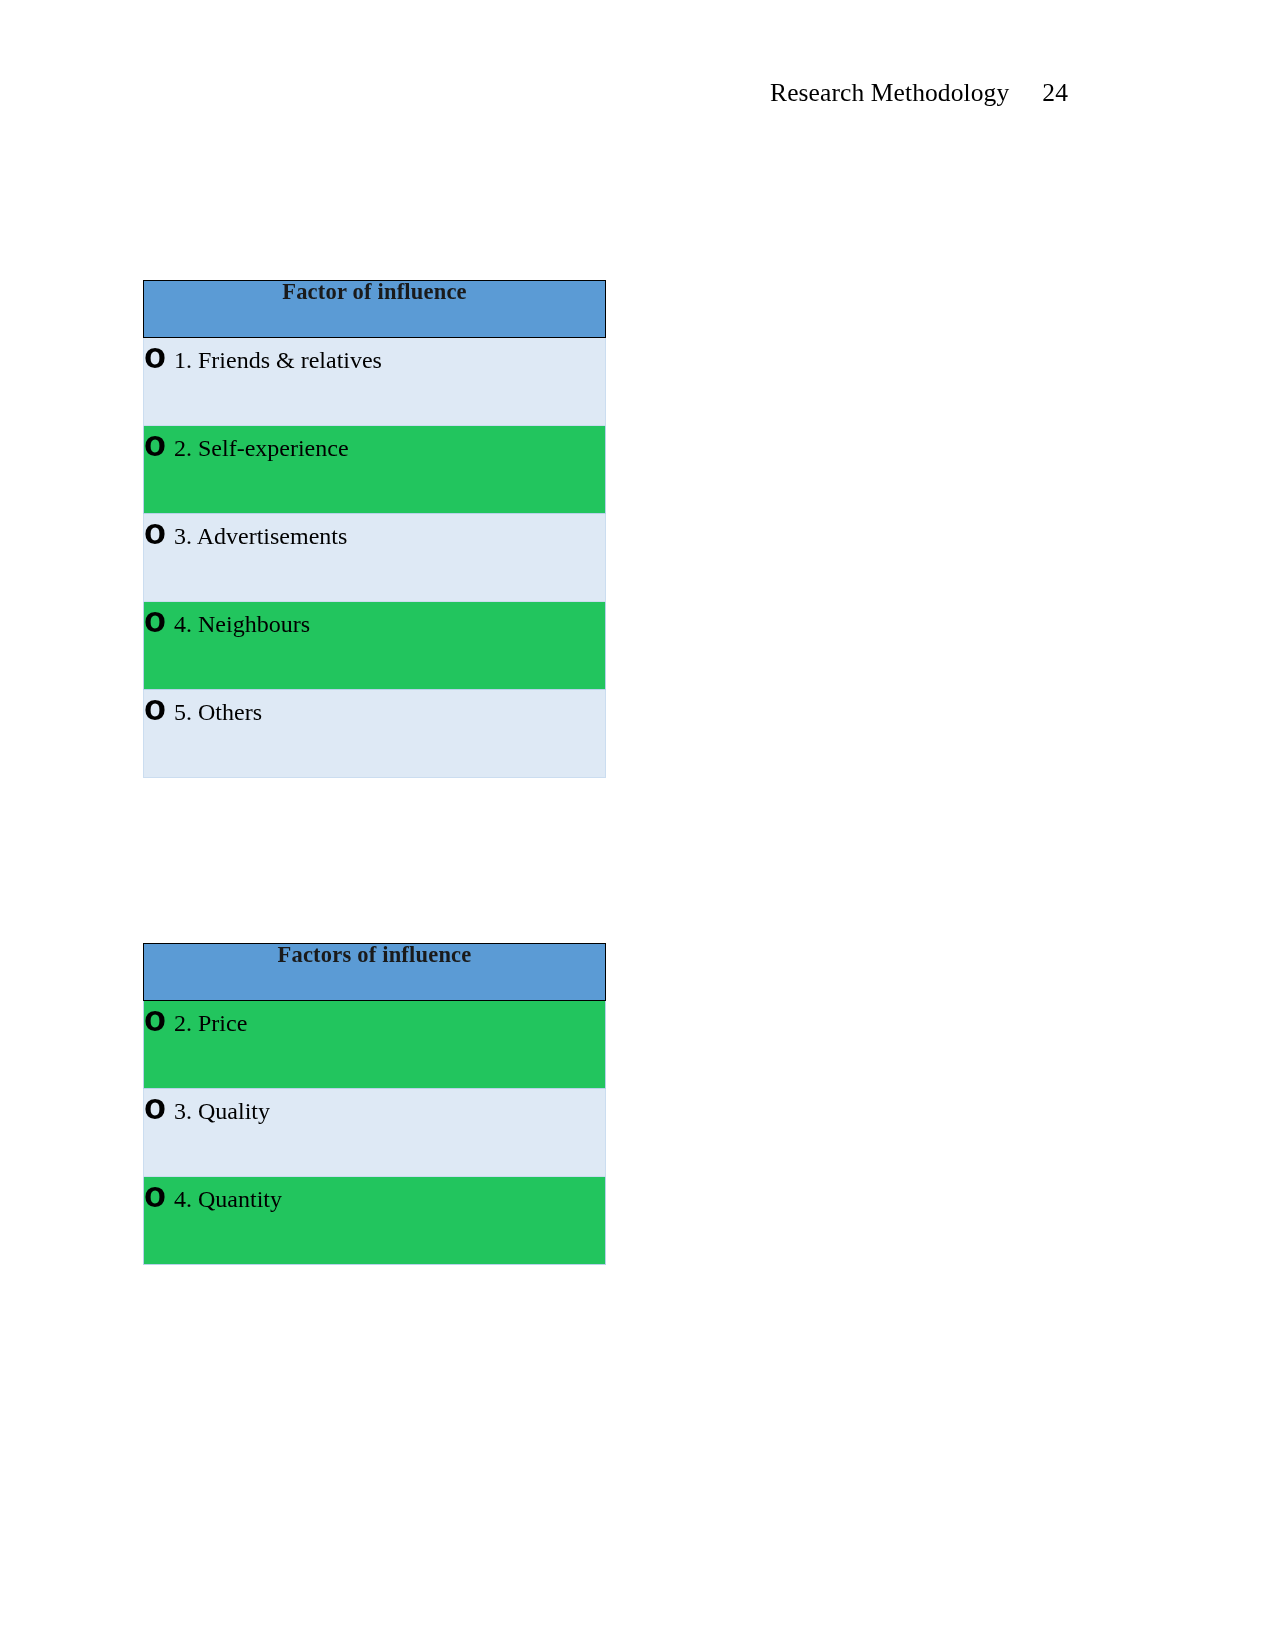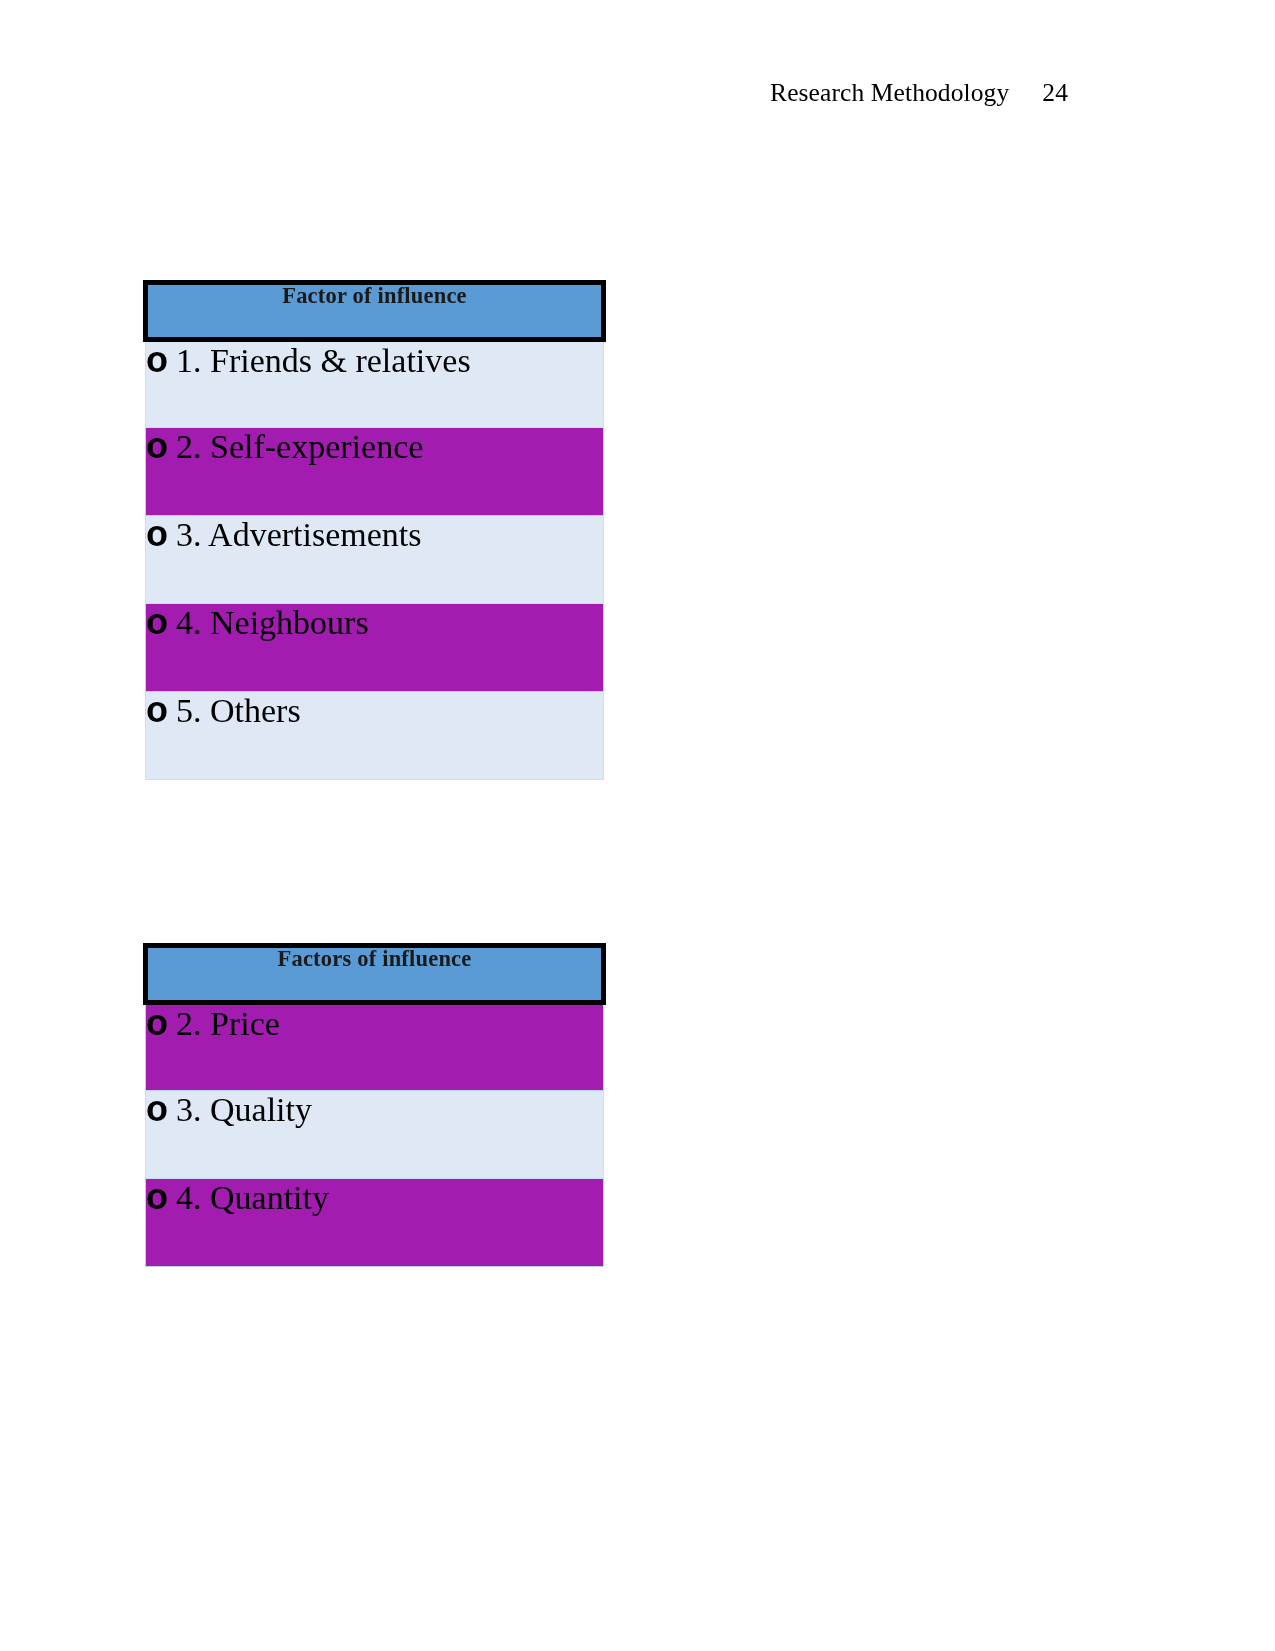--- a/index.html
+++ b/index.html
@@ -82,41 +82,41 @@
   .table-header-cell {
     background: #5B9BD5;
     color: #1a1a1a;
     font-weight: bold;
     font-size: 22.5px;
     text-align: center;
     height: 57px;
     line-height: 1.0;
     padding-top: 10px;
     box-sizing: border-box;
-    border: 5px solid #000000;
+    border: 1px solid #000000;
     letter-spacing: 0.2px;
   }
 
   .option-cell {
     height: 88px;
     box-sizing: border-box;
     padding: 12px 0 0 47px;
     border-left: 1px solid #B8D2EA;
     border-right: 1px solid #B8D2EA;
     border-bottom: 1px solid #B8D2EA;
     white-space: nowrap;
   }
   .option-row.shade .option-cell {
     background: #DEE9F5;
     border-left-color: #CBDDF0;
     border-right-color: #CBDDF0;
     border-bottom-color: #CBDDF0;
   }
   .option-row.plain .option-cell {
-    background: #a21caf;
+    background: #22c55e;
     text-decoration: underline;
   }
 
   
   .survey-table tr.first-body .option-cell {
     border-top: none;
   }
 
   .bullet-glyph {
     font-family: "Liberation Sans", "DejaVu Sans", sans-serif;
@@ -124,21 +124,21 @@
     font-weight: bold;
     line-height: 1;
     color: #000000;
     display: inline-block;
     vertical-align: baseline;
     margin-right: 8px;
   }
 
   .option-label {
     font-family: "Liberation Serif", "DejaVu Serif", serif;
-    font-size: 34px;
+    font-size: 24px;
     line-height: 1;
     color: #000000;
     display: inline-block;
     vertical-align: baseline;
   }
 </style>
 </head>
 <body>
 
 <div class="page">

